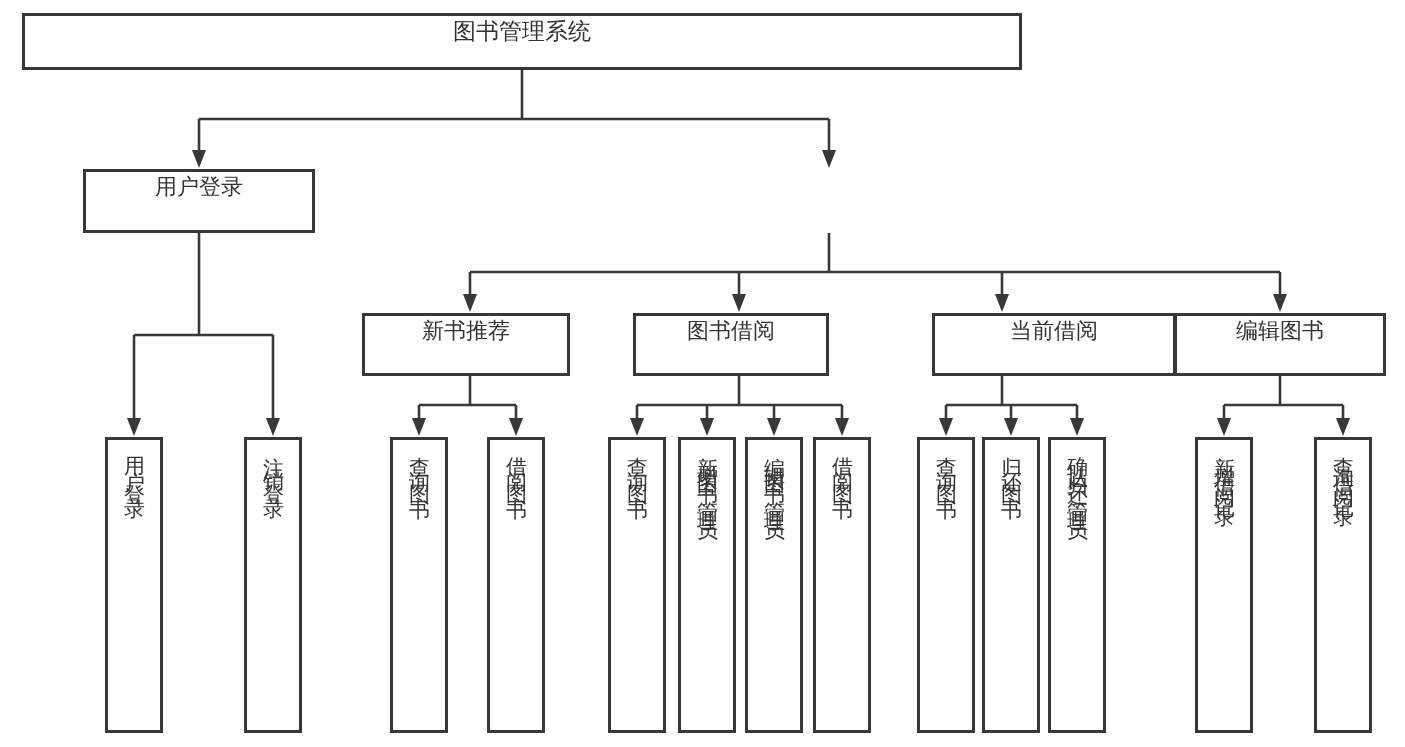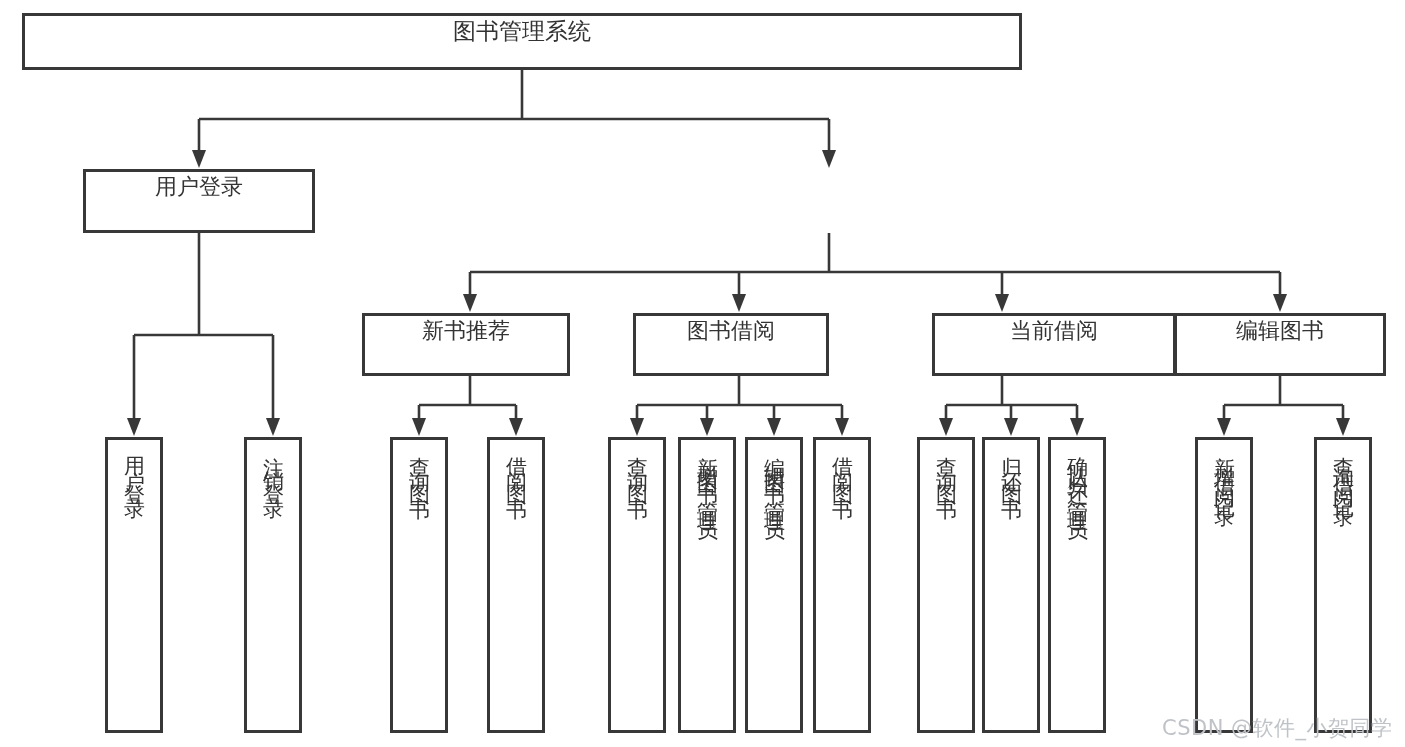--- a/index.html
+++ b/index.html
@@ -133,15 +133,14 @@
     <span class="lbl v len9">确认归还（管理员）</span>
   </div>
 
   <div class="box leaf" style="left:1195px">
     <span class="lbl v len6">新增借阅记录</span>
   </div>
   <div class="box leaf" style="left:1314px">
     <span class="lbl v len6">查询借阅记录</span>
   </div>
 
-  <div class="watermark">CSDN @软件_小贺同学</div>
 
 </div>
 
 </body></html>

